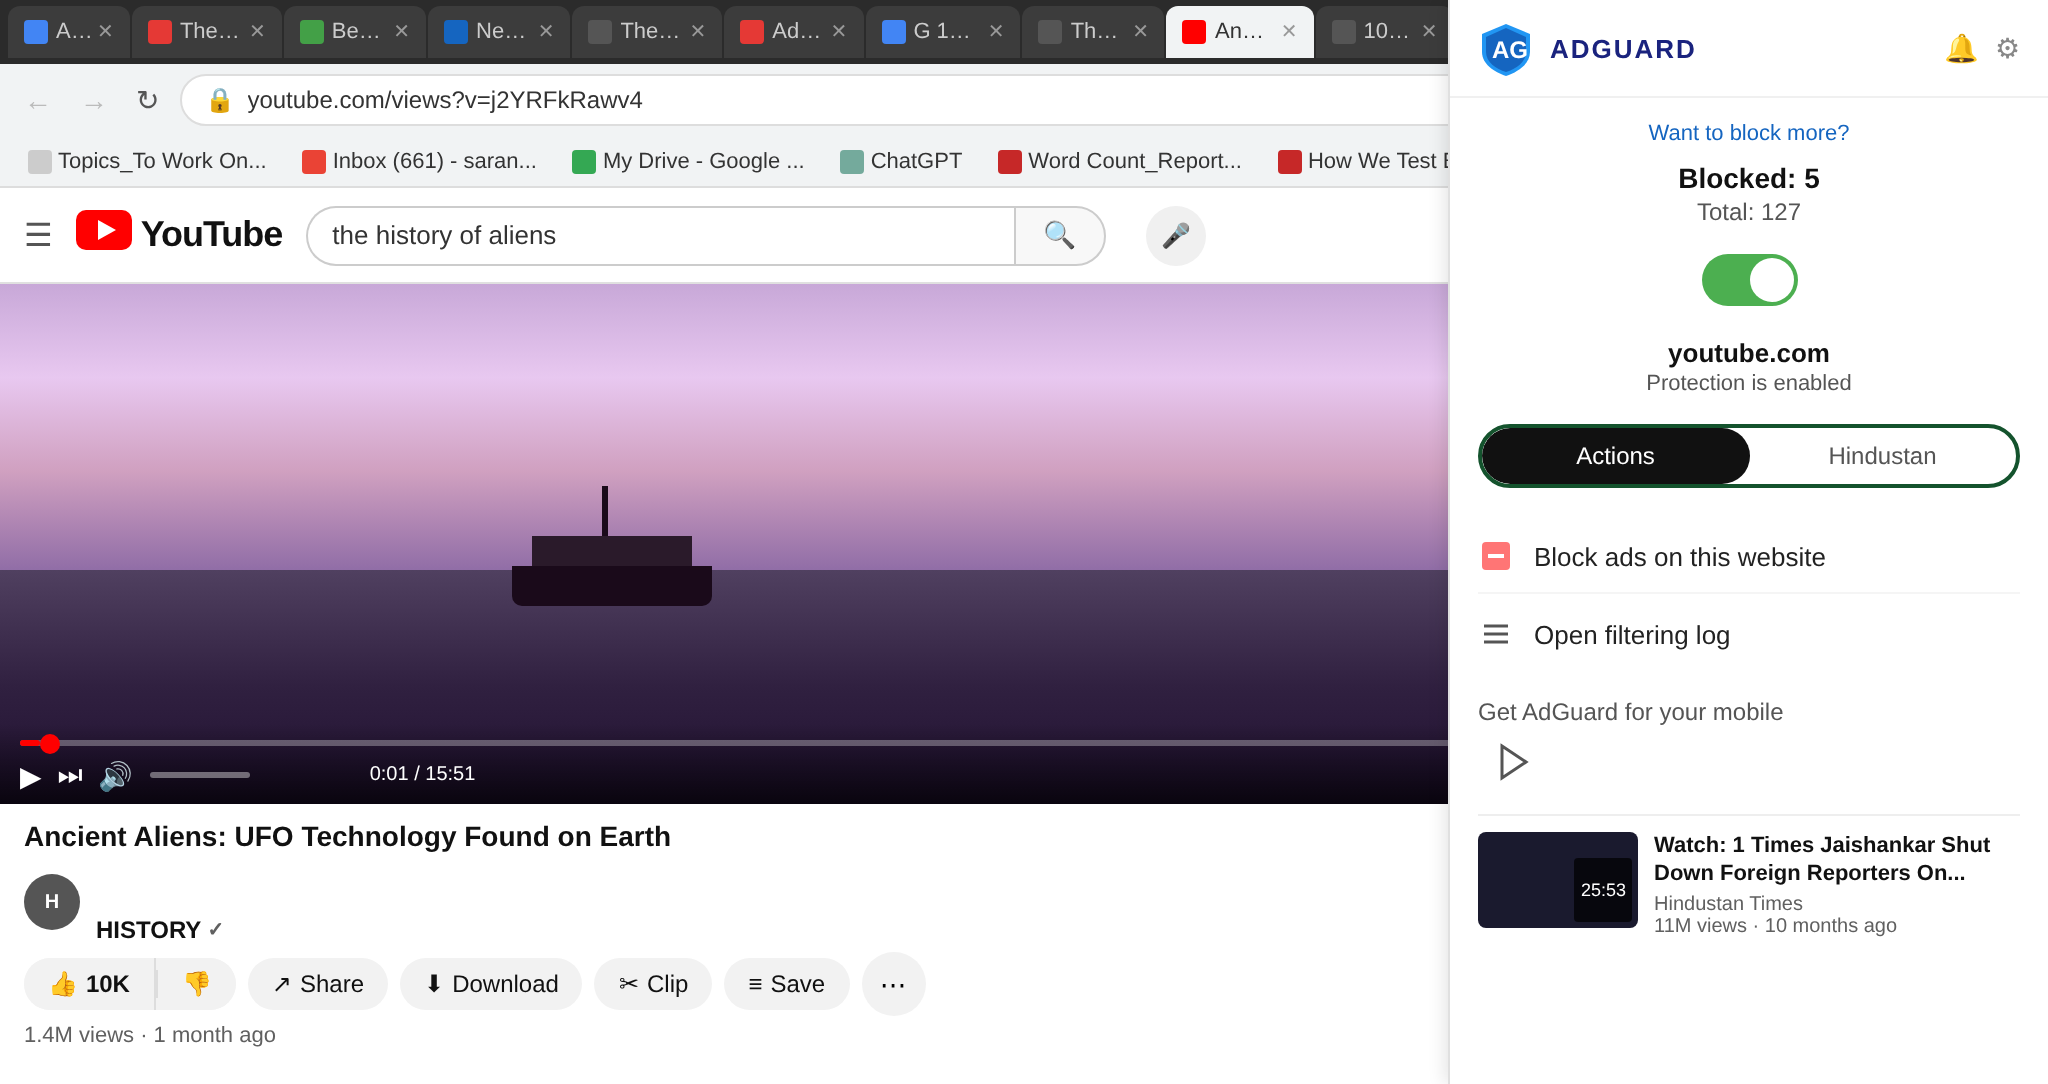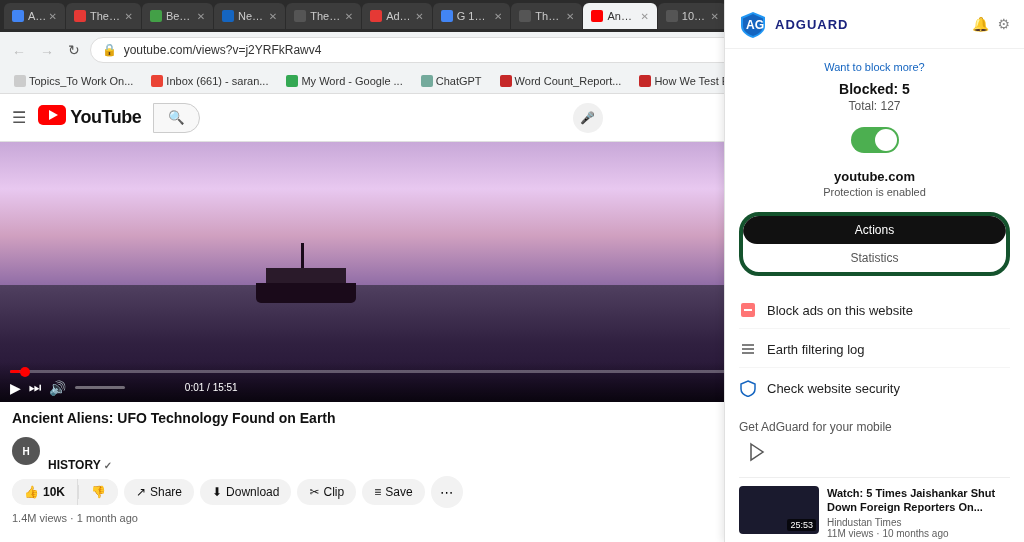--- a/index.html
+++ b/index.html
@@ -147,21 +147,21 @@
     .ag-body { flex: 1; padding: 12px 14px; overflow-y: auto; }
     .ag-block-more { font-size: 11px; color: #1565c0; cursor: pointer; text-align: center; margin-bottom: 8px; }
     .ag-blocked-label { text-align: center; font-size: 14px; font-weight: bold; color: #111; margin-bottom: 2px; }
     .ag-total { text-align: center; font-size: 12px; color: #555; margin-bottom: 14px; }
     .ag-toggle-row { display: flex; align-items: center; justify-content: center; margin-bottom: 16px; }
     .ag-toggle { width: 48px; height: 26px; background: #4caf50; border-radius: 13px; position: relative; cursor: pointer; display: flex; align-items: center; padding: 2px; }
     .ag-toggle-knob { width: 22px; height: 22px; background: #fff; border-radius: 50%; margin-left: auto; position: relative; }
     .ag-check { position: absolute; right: 6px; top: 50%; transform: translateY(-50%); color: #fff; font-size: 12px; font-weight: bold; }
     .ag-site { text-align: center; font-size: 13px; font-weight: 600; color: #111; margin-bottom: 2px; }
     .ag-protection { text-align: center; font-size: 11px; color: #555; margin-bottom: 14px; }
-    .ag-tabs { display: flex; border: 4px solid #14532d; border-radius: 20px; overflow: hidden; margin-bottom: 16px; flex-direction: column; }
+    .ag-tabs { display: flex; border: 2px solid #14532d; border-radius: 20px; overflow: hidden; margin-bottom: 16px; }
     .ag-tab { flex: 1; text-align: center; padding: 7px 0; font-size: 12px; cursor: pointer; color: #555; }
     .ag-tab.active { background: #111; color: #fff; border-radius: 20px; }
     .ag-actions { display: flex; flex-direction: column; gap: 2px; }
     .ag-action-item { display: flex; align-items: center; gap: 10px; padding: 9px 0; border-bottom: 1px solid #f5f5f5; cursor: pointer; }
     .ag-action-item:last-child { border-bottom: none; }
     .ag-action-icon { width: 18px; height: 18px; display: flex; align-items: center; justify-content: center; flex-shrink: 0; }
     .ag-action-label { font-size: 13px; color: #222; }
     .ag-mobile { font-size: 12px; color: #555; margin-top: 14px; margin-bottom: 8px; }
     .ag-mobile-icons { display: flex; gap: 8px; margin-top: 4px; }
     .ag-mobile-icon { font-size: 20px; color: #555; cursor: pointer; }
@@ -269,21 +269,21 @@
     <div class="bookmark-item">
       <div class="bookmark-favicon"></div>
       <span>Topics_To Work On...</span>
     </div>
     <div class="bookmark-item">
       <div class="bookmark-favicon" style="background:#ea4335;"></div>
       <span>Inbox (661) - saran...</span>
     </div>
     <div class="bookmark-item">
       <div class="bookmark-favicon" style="background:#34a853;"></div>
-      <span>My Word - Google ...</span>
+      <span>My Drive - Google ...</span>
     </div>
     <div class="bookmark-item">
       <div class="bookmark-favicon" style="background:#74aa9c;"></div>
       <span>ChatGPT</span>
     </div>
     <div class="bookmark-item">
       <div class="bookmark-favicon" style="background:#c62828;"></div>
       <span>Word Count_Report...</span>
     </div>
     <div class="bookmark-item">
@@ -316,20 +316,21 @@
           <svg width="28" height="20" viewBox="0 0 28 20">
               <rect width="28" height="20" rx="5" fill="#FF0000"></rect>
               <polygon points="11,5 11,15 20,10" fill="white"></polygon>
             </svg>
         </span>
         <div>
           <div class="yt-logo-text">YouTube</div>
         </div>
       </div>
       <div class="yt-search-bar">
+        <input class="yt-search-input" type="text" value="the history of aliens" style="">
         <button class="yt-search-btn">
           <span>🔍</span>
         </button>
       </div>
       <div class="yt-mic-btn">
         <span>🎤</span>
       </div>
       <div class="yt-header-icons">
         <span class="yt-header-icon">📡</span>
         <span class="yt-header-icon">🔔</span>
@@ -460,21 +461,21 @@
           <span class="ag-check">✓</span>
           <div class="ag-toggle-knob"></div>
         </div>
       </div>
 
       <div class="ag-site">youtube.com</div>
       <div class="ag-protection">Protection is enabled</div>
 
       <div class="ag-tabs">
         <div class="ag-tab active">Actions</div>
-        <div class="ag-tab">Statistics</div>
+        <div class="ag-tab">Hindustan</div>
       </div>
 
       <div class="ag-actions">
 
         <div class="ag-action-item">
           <div class="ag-action-icon">
             <svg width="18" height="18" viewBox="0 0 18 18">
               <rect x="2" y="2" width="14" height="14" rx="2" fill="#ff5252" opacity="0.8"></rect>
               <line x1="5" y1="9" x2="13" y2="9" stroke="white" stroke-width="2"></line>
             </svg>
@@ -483,52 +484,44 @@
         </div>
 
         <div class="ag-action-item">
           <div class="ag-action-icon">
             <svg width="18" height="18" viewBox="0 0 18 18">
               <line x1="3" y1="5" x2="15" y2="5" stroke="#555" stroke-width="1.5"></line>
               <line x1="3" y1="9" x2="15" y2="9" stroke="#555" stroke-width="1.5"></line>
               <line x1="3" y1="13" x2="15" y2="13" stroke="#555" stroke-width="1.5"></line>
             </svg>
           </div>
-          <span class="ag-action-label">Earth filtering log</span>
-        </div>
-
-
-        <div class="ag-action-item">
-          <div class="ag-action-icon">
-            <svg width="18" height="18" viewBox="0 0 18 18">
-              <path d="M9 2 L16 5 L16 10 C16 14 12 16.5 9 17.5 C6 16.5 2 14 2 10 L2 5 Z" fill="none" stroke="#1565c0" stroke-width="1.5"></path>
-            </svg>
-          </div>
-          <span class="ag-action-label">Check website security</span>
-        </div>
+          <span class="ag-action-label">Open filtering log</span>
+        </div>
+
+
 
       </div>
 
       <div class="ag-mobile">Get AdGuard for your mobile</div>
       <div class="ag-mobile-icons">
         <span class="ag-mobile-icon"></span>
         <span class="ag-mobile-icon">
           <svg width="20" height="20" viewBox="0 0 20 20">
             <polygon points="4,2 16,10 4,18" fill="none" stroke="#555" stroke-width="1.5"></polygon>
           </svg>
         </span>
       </div>
 
       <div style="margin-top:10px;border-top:1px solid #eee;padding-top:8px;">
         <div style="display:flex;gap:8px;margin-bottom:8px;">
           <div style="width:80px;height:48px;background:#1a1a2e;border-radius:4px;flex-shrink:0;position:relative;">
-            <div style="position:absolute;bottom:3px;right:3px;background:rgba(0,0,0,0.7);color:#fff;font-size:9px;padding:1px 3px;border-radius:2px;">25:53</div>
+            <div style="position:absolute;bottom:3px;right:3px;background:rgba(0,0,0,0.7);color:#fff;font-size:9px;padding:11px 3px;border-radius:2px;">25:53</div>
           </div>
           <div>
-            <div style="font-size:11px;font-weight:600;color:#111;line-height:1.3;margin-bottom:2px;">Watch: 5 Times Jaishankar Shut Down Foreign Reporters On...</div>
+            <div style="font-size:11px;font-weight:600;color:#111;line-height:1.3;margin-bottom:2px;">Watch: 1 Times Jaishankar Shut Down Foreign Reporters On...</div>
             <div style="font-size:10px;color:#606060;">Hindustan Times</div>
             <div style="font-size:10px;color:#606060;">11M views · 10 months ago</div>
           </div>
         </div>
 
       </div>
 
     </div>
   </div>
 

